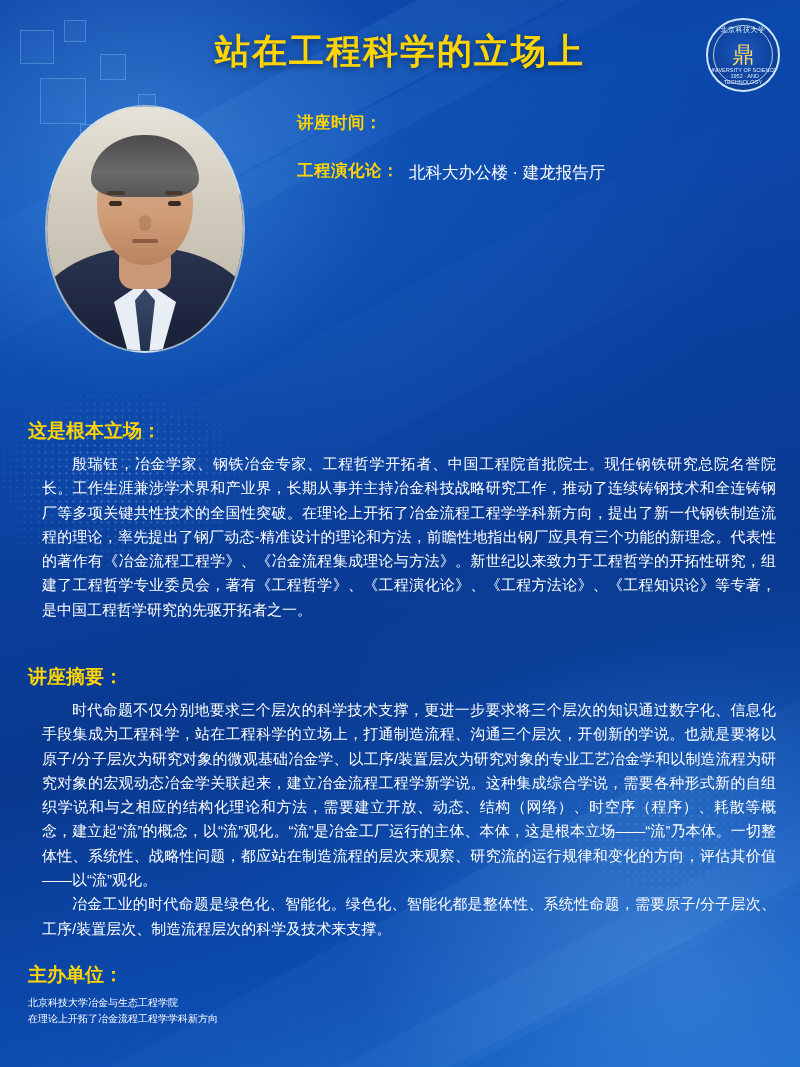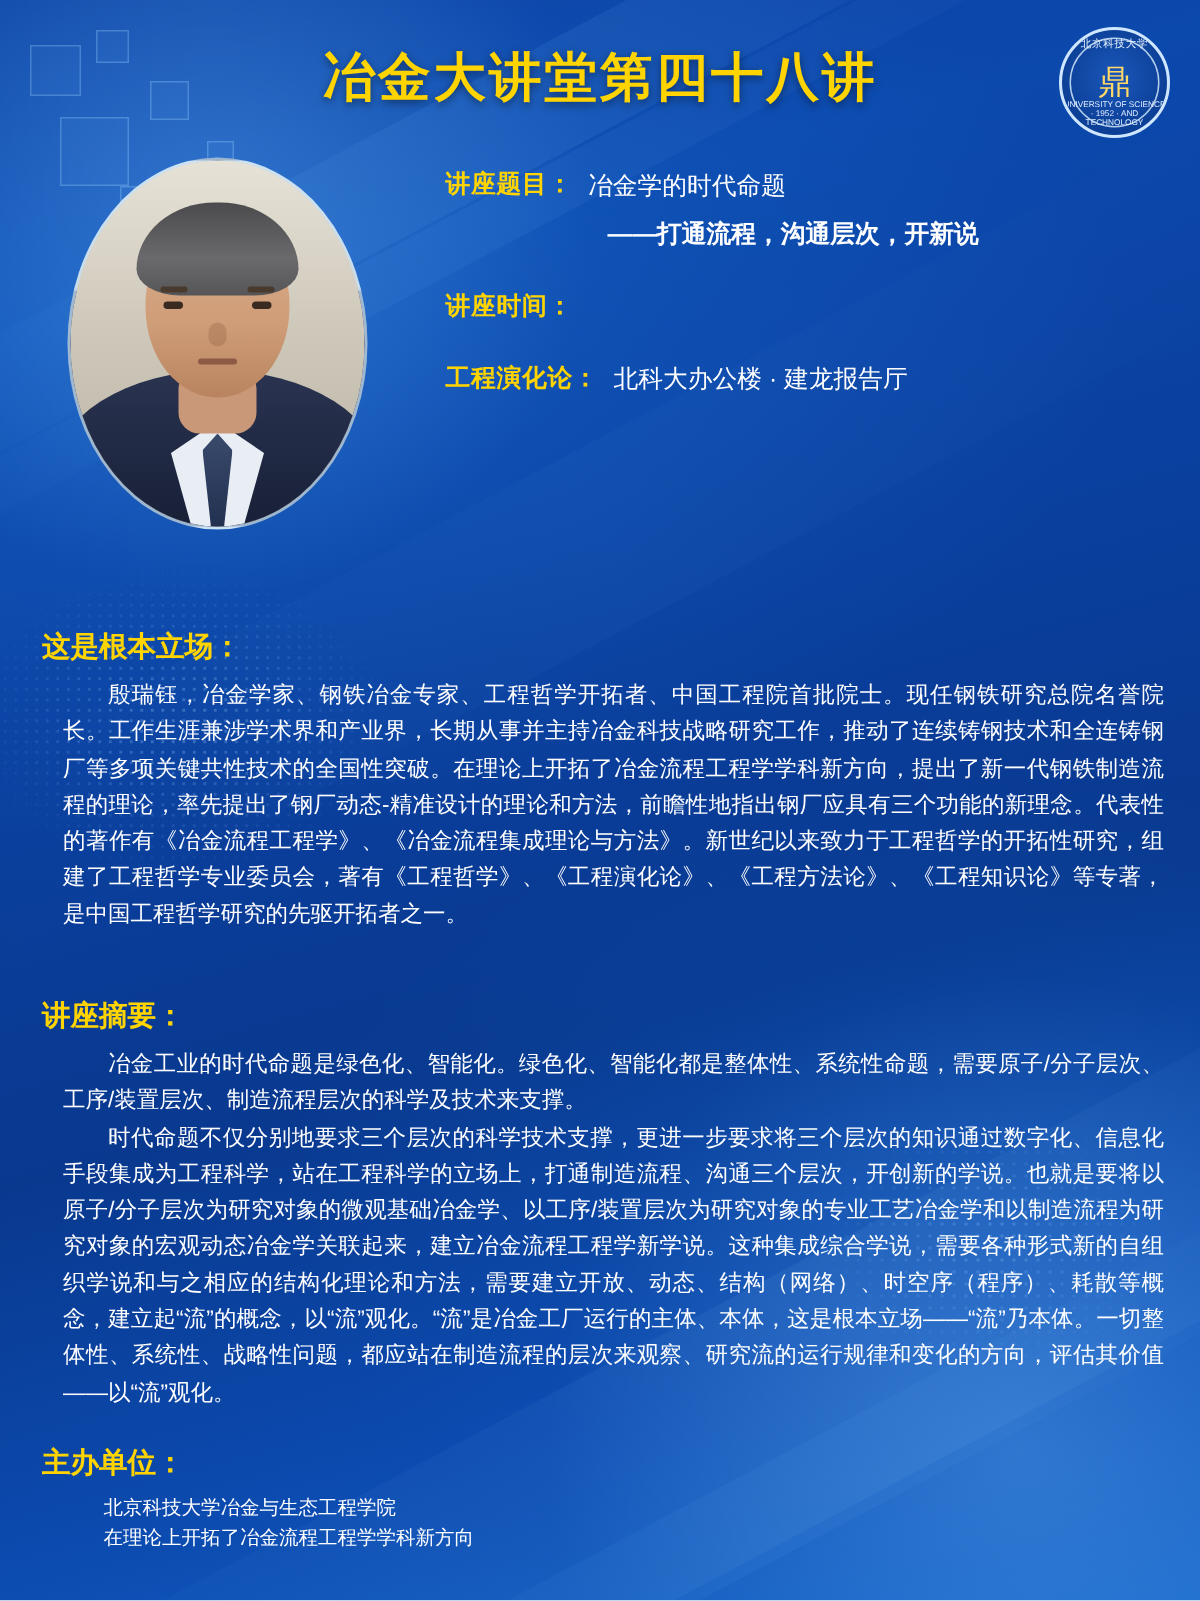--- a/index.html
+++ b/index.html
@@ -156,21 +156,21 @@
   .sec-title {
     color: #ffd400; font-size: 19px; font-weight: bold; margin-bottom: 8px;
   }
   .para {
     color: #ffffff; font-size: 15px; line-height: 1.62;
     text-indent: 2em; text-align: justify; margin-left: 14px;
   }
   #intro { top: 418px; }
   #abstract { top: 664px; }
   #organizer { top: 962px; font-family: Liberation Mono, monospace; }
-  .org-line { color: #ffffff; font-size: 13px; line-height: 1.55; margin-left: 41px; }
+  .org-line { color: #ffffff; font-size: 10px; line-height: 1.55; }
 </style>
 </head>
 <body>
 
 <div class="poster">
 
   <div class="glow g1"></div>
   <div class="glow g2"></div>
   <div class="streak s1"></div>
   <div class="streak s2"></div>
@@ -181,21 +181,21 @@
   <div class="dots2"></div>
   <div class="squares">
     <div class="sq" style="left:0;top:10px;width:34px;height:34px;"></div>
     <div class="sq" style="left:44px;top:0;width:22px;height:22px;"></div>
     <div class="sq" style="left:20px;top:58px;width:46px;height:46px;"></div>
     <div class="sq" style="left:80px;top:34px;width:26px;height:26px;"></div>
     <div class="sq" style="left:118px;top:74px;width:18px;height:18px;"></div>
     <div class="sq" style="left:60px;top:104px;width:16px;height:16px;"></div>
   </div>
 
-  <div class="title">冶金大讲堂第四十八讲</div>
+  <div class="title">站在工程科学的立场上</div>
 
   <div class="logo">
     <div class="ring"></div>
     <div class="ltop">北京科技大学</div>
     <div class="mark">鼎</div>
     <div class="lbot">UNIVERSITY OF SCIENCE · 1952 · AND TECHNOLOGY</div>
   </div>
 
   <div class="portrait">
     <div class="p-bg"></div>
@@ -208,27 +208,20 @@
     <div class="p-brow l"></div>
     <div class="p-brow r"></div>
     <div class="p-eye l"></div>
     <div class="p-eye r"></div>
     <div class="p-nose"></div>
     <div class="p-mouth"></div>
   </div>
 
   <div class="info">
 
-    <div class="info-row">
-      <div class="info-line">
-        <span class="label">讲座题目：</span>
-        <span class="value">冶金学的时代命题</span>
-      </div>
-      <div class="subline">——打通流程，沟通层次，开新说</div>
-    </div>
 
 
     <div class="info-row">
       <div class="info-line">
         <span class="label">讲座时间：</span>
       </div>
     </div>
 
     <div class="info-row">
       <div class="info-line">
@@ -239,22 +232,22 @@
 
   </div>
 
   <div class="section" id="intro">
     <div class="sec-title">这是根本立场：</div>
     <div class="para">殷瑞钰，冶金学家、钢铁冶金专家、工程哲学开拓者、中国工程院首批院士。现任钢铁研究总院名誉院长。工作生涯兼涉学术界和产业界，长期从事并主持冶金科技战略研究工作，推动了连续铸钢技术和全连铸钢厂等多项关键共性技术的全国性突破。在理论上开拓了冶金流程工程学学科新方向，提出了新一代钢铁制造流程的理论，率先提出了钢厂动态-精准设计的理论和方法，前瞻性地指出钢厂应具有三个功能的新理念。代表性的著作有《冶金流程工程学》、《冶金流程集成理论与方法》。新世纪以来致力于工程哲学的开拓性研究，组建了工程哲学专业委员会，著有《工程哲学》、《工程演化论》、《工程方法论》、《工程知识论》等专著，是中国工程哲学研究的先驱开拓者之一。</div>
   </div>
 
   <div class="section" id="abstract">
     <div class="sec-title">讲座摘要：</div>
+    <div class="para">时代命题不仅分别地要求三个层次的科学技术支撑，更进一步要求将三个层次的知识通过数字化、信息化手段集成为工程科学，站在工程科学的立场上，打通制造流程、沟通三个层次，开创新的学说。也就是要将以原子/分子层次为研究对象的微观基础冶金学、以工序/装置层次为研究对象的专业工艺冶金学和以制造流程为研究对象的宏观动态冶金学关联起来，建立冶金流程工程学新学说。这种集成综合学说，需要各种形式新的自组织学说和与之相应的结构化理论和方法，需要建立开放、动态、结构（网络）、时空序（程序）、耗散等概念，建立起“流”的概念，以“流”观化。“流”是冶金工厂运行的主体、本体，这是根本立场——“流”乃本体。一切整体性、系统性、战略性问题，都应站在制造流程的层次来观察、研究流的运行规律和变化的方向，评估其价值——以“流”观化。</div>
     <div class="para">冶金工业的时代命题是绿色化、智能化。绿色化、智能化都是整体性、系统性命题，需要原子/分子层次、工序/装置层次、制造流程层次的科学及技术来支撑。</div>
-    <div class="para">时代命题不仅分别地要求三个层次的科学技术支撑，更进一步要求将三个层次的知识通过数字化、信息化手段集成为工程科学，站在工程科学的立场上，打通制造流程、沟通三个层次，开创新的学说。也就是要将以原子/分子层次为研究对象的微观基础冶金学、以工序/装置层次为研究对象的专业工艺冶金学和以制造流程为研究对象的宏观动态冶金学关联起来，建立冶金流程工程学新学说。这种集成综合学说，需要各种形式新的自组织学说和与之相应的结构化理论和方法，需要建立开放、动态、结构（网络）、时空序（程序）、耗散等概念，建立起“流”的概念，以“流”观化。“流”是冶金工厂运行的主体、本体，这是根本立场——“流”乃本体。一切整体性、系统性、战略性问题，都应站在制造流程的层次来观察、研究流的运行规律和变化的方向，评估其价值——以“流”观化。</div>
   </div>
 
   <div class="section" id="organizer">
     <div class="sec-title">主办单位：</div>
     <div class="org-line">北京科技大学冶金与生态工程学院</div>
     <div class="org-line">在理论上开拓了冶金流程工程学学科新方向</div>
   </div>
 
 </div>
 

